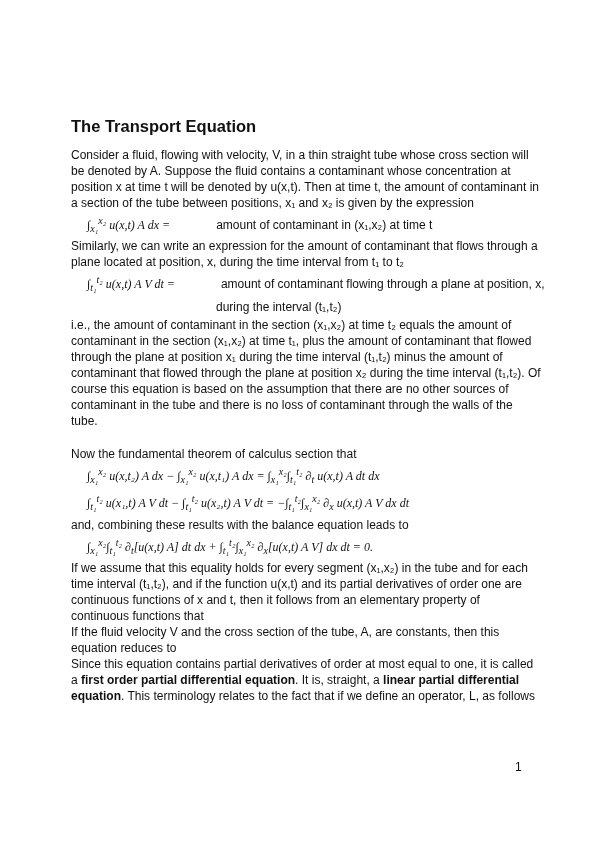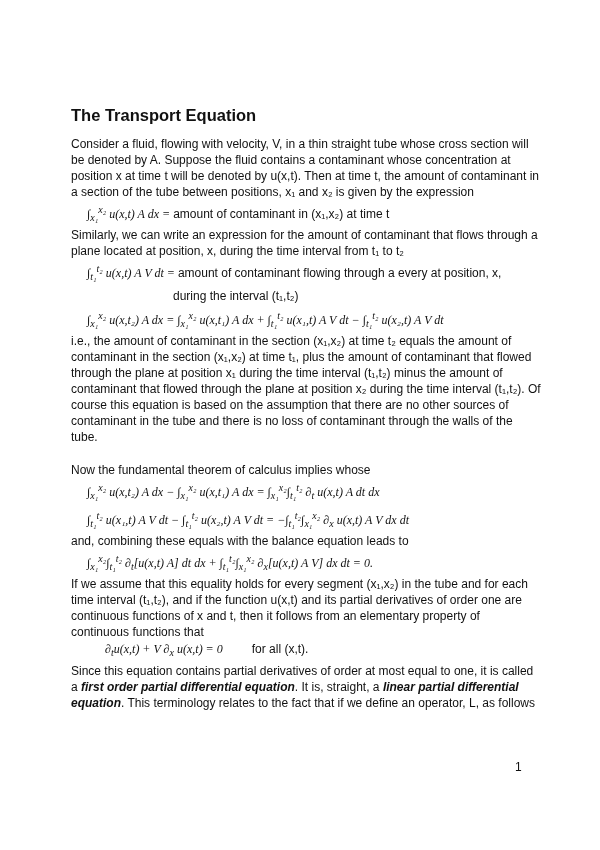--- a/index.html
+++ b/index.html
@@ -1,62 +1,58 @@
 <!DOCTYPE html>
 <html><head>
 <meta charset="utf-8">
 <style>
   html, body { margin:0; padding:0; background:#ffffff; }
   body { width:600px; height:850px; position:relative; overflow:hidden; font-family:"Liberation Sans", sans-serif; color:#111; }
-  .page { position:absolute; left:71px; top:105px; width:470px; }
+  .page { position:absolute; left:71px; top:116px; width:470px; }
   h1 { font-family:"Liberation Sans", sans-serif; font-weight:bold; font-size:16.5px; margin:0 0 11px 0; line-height:20px; }
   p { margin:0; font-size:12px; line-height:16px; }
   .eq { font-family:"Liberation Serif", serif; font-style:italic; font-size:12px; line-height:19px; white-space:nowrap; }
-  .eq .txt { font-family:"Liberation Sans", sans-serif; font-style:normal; }
+  .eq .txt { font-family:"Liberation Sans", sans-serif; font-style:normal;margin-left:43px; }
   .gap { height:17px; }
-  .bi { font-weight:bold; font-style:italic; }
+  .bi { font-weight:bold; }
   .pagenum { position:absolute; left:515px; top:760px; font-size:12px; }
   .ind1 { padding-left:16px; }
 </style>
 </head>
 <body>
 
 <div class="page">
   <h1>The Transport Equation</h1>
 
   <p>Consider a fluid, flowing with velocity, V, in a thin straight tube whose cross section will be denoted by A. Suppose the fluid contains a contaminant whose concentration at position x at time t will be denoted by u(x,t). Then at time t, the amount of contaminant in a section of the tube between positions, x₁ and x₂ is given by the expression</p>
   <div class="eq ind1">
     <span>∫<sub>x₁</sub><sup>x₂</sup> u(x,t) A dx =</span>
     <span class="txt">amount of contaminant in (x₁,x₂) at time t</span>
   </div>
 
   <p>Similarly, we can write an expression for the amount of contaminant that flows through a plane located at position, x, during the time interval from t₁ to t₂</p>
   <div class="eq ind1">
     <span>∫<sub>t₁</sub><sup>t₂</sup> u(x,t) A V dt =</span>
-    <span class="txt">amount of contaminant flowing through a every at position, x,</span>
+    <span class="txt">amount of contaminant flowing through a plane at position, x,</span>
   </div>
   <div class="eq" style="padding-left:102px;">
     <span class="txt">during the interval (t₁,t₂)</span>
   </div>
 
-  <div class="eq ind1">∫<sub>x₁</sub><sup>x₂</sup> u(x,t₂) A dx = ∫<sub>x₁</sub><sup>x₂</sup> u(x,t₁) A dx + ∫<sub>t₁</sub><sup>t₂</sup> u(x₁,t) A V dt − ∫<sub>t₁</sub><sup>t₂</sup> u(x₂,t) A V dt</div>
 
   <p>i.e., the amount of contaminant in the section (x₁,x₂) at time t₂ equals the amount of contaminant in the section (x₁,x₂) at time t₁, plus the amount of contaminant that flowed through the plane at position x₁ during the time interval (t₁,t₂) minus the amount of contaminant that flowed through the plane at position x₂ during the time interval (t₁,t₂). Of course this equation is based on the assumption that there are no other sources of contaminant in the tube and there is no loss of contaminant through the walls of the tube.</p>
   <div class="gap"></div>
 
-  <p>Now the fundamental theorem of calculus implies whose</p>
+  <p>Now the fundamental theorem of calculus section that</p>
   <div class="eq ind1">∫<sub>x₁</sub><sup>x₂</sup> u(x,t₂) A dx − ∫<sub>x₁</sub><sup>x₂</sup> u(x,t₁) A dx = ∫<sub>x₁</sub><sup>x₂</sup>∫<sub>t₁</sub><sup>t₂</sup> ∂<sub>t</sub> u(x,t) A dt dx</div>
   <div class="eq ind1">∫<sub>t₁</sub><sup>t₂</sup> u(x₁,t) A V dt − ∫<sub>t₁</sub><sup>t₂</sup> u(x₂,t) A V dt = −∫<sub>t₁</sub><sup>t₂</sup>∫<sub>x₁</sub><sup>x₂</sup> ∂<sub>x</sub> u(x,t) A V dx dt</div>
 
-  <p>and, combining these equals with the balance equation leads to</p>
+  <p>and, combining these results with the balance equation leads to</p>
   <div class="eq ind1">∫<sub>x₁</sub><sup>x₂</sup>∫<sub>t₁</sub><sup>t₂</sup> ∂<sub>t</sub>[u(x,t) A] dt dx + ∫<sub>t₁</sub><sup>t₂</sup>∫<sub>x₁</sub><sup>x₂</sup> ∂<sub>x</sub>[u(x,t) A V] dx dt = 0.</div>
 
   <p>If we assume that this equality holds for every segment (x₁,x₂) in the tube and for each time interval (t₁,t₂), and if the function u(x,t) and its partial derivatives of order one are continuous functions of x and t, then it follows from an elementary property of continuous functions that</p>
 
-  <div class="eq" style="padding-left:34px;">
-    <span>∂<sub>t</sub>u(x,t) + V ∂<sub>x</sub> u(x,t) = 0</span>
-    <span class="txt" style="padding-left:26px;">for all (x,t).</span>
-  </div>
+  <p>If the fluid velocity V and the cross section of the tube, A, are constants, then this equation reduces to</p>
 
   <p><span>Since this equation contains partial derivatives of order at most equal to one, it is called a </span><span class="bi">first order partial differential equation</span><span>. It is, straight, a </span><span class="bi">linear partial differential equation</span><span>. This terminology relates to the fact that if we define an operator, L, as follows</span></p>
 </div>
 
 <div class="pagenum">1</div>
 
 </body></html>

